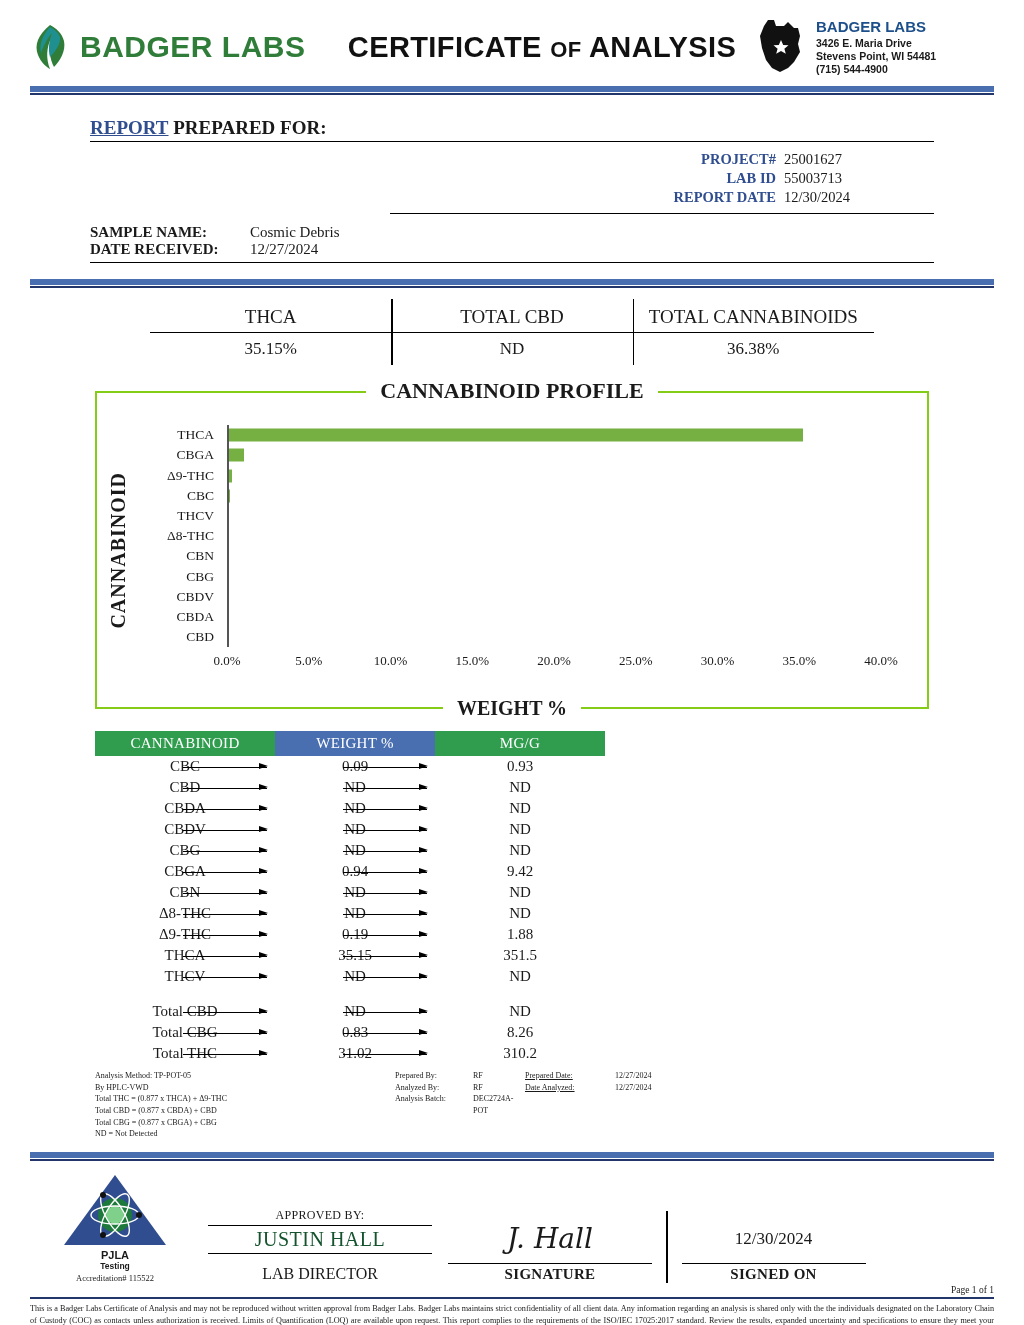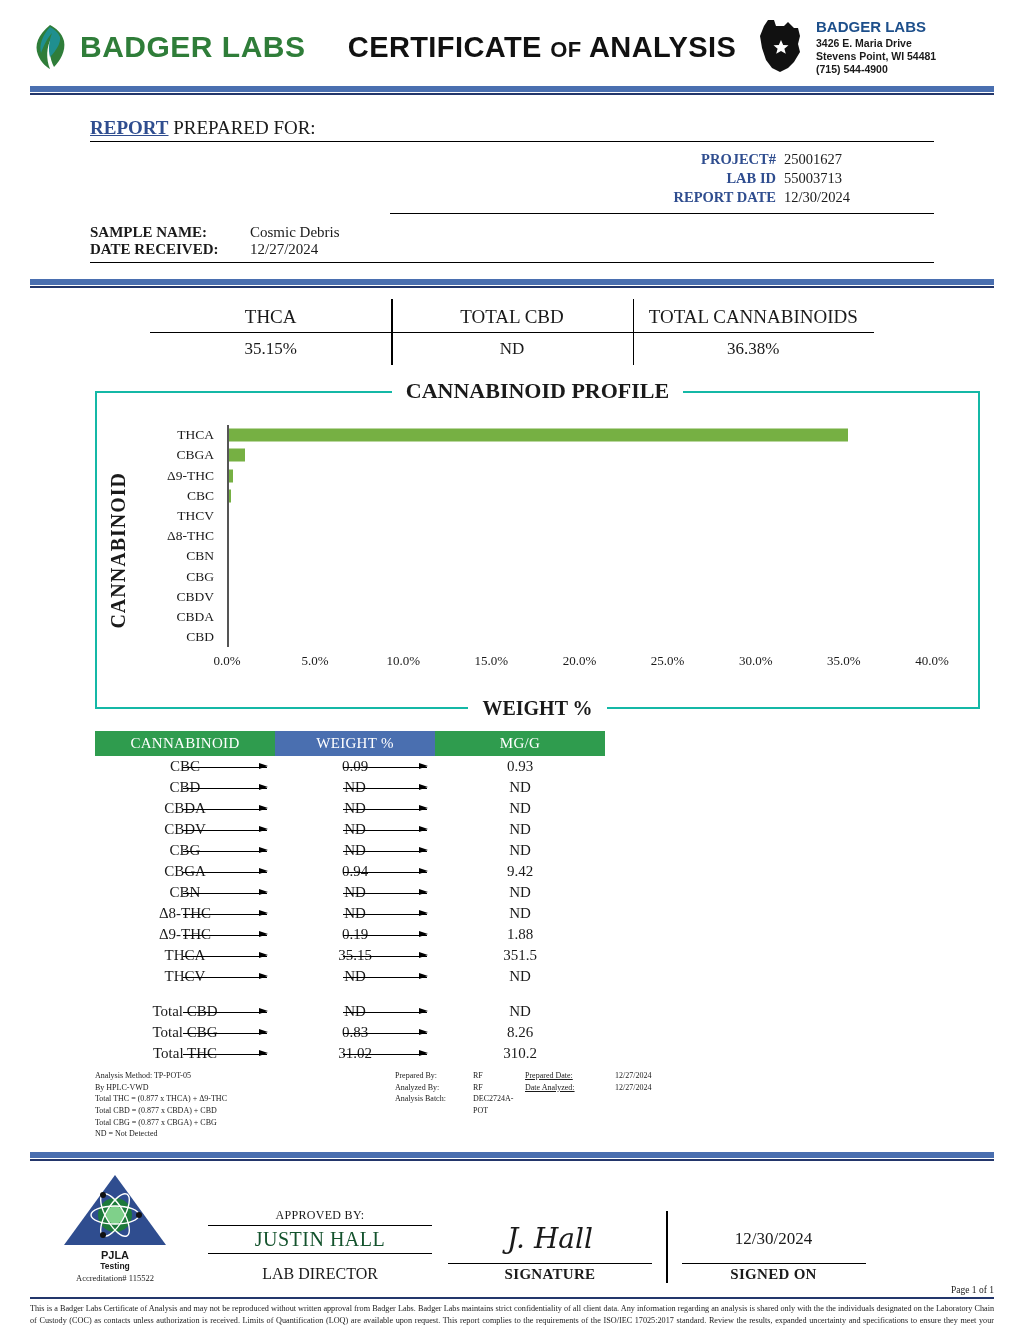--- a/index.html
+++ b/index.html
@@ -36,21 +36,21 @@
   .addr-lines .ab-name { font-weight:bold; font-size:15px; color:#1d4f8b; }
   .addr-lines .ab { font-size:10.5px; font-weight:bold; color:#1a1a1a; }
 
   .rule-thick { height:6px; background:#4a6fb0; margin:4px 30px 0 30px; }
   .rule-thin  { height:2px; background:#23366b; margin:1px 30px 0 30px; }
 
   
   .report-sec { margin:22px 90px 0 90px; position:relative; }
   .rp-title { font-family:"Liberation Serif", serif; font-size:19px; }
   .rp-title .blue { color:#2f4d8f; font-weight:bold; text-decoration:underline; }
-  .rp-title .bold { font-weight:normal; }
+  .rp-title .bold { font-weight:bold; }
   .rp-line { border-bottom:1.6px solid #000; margin-top:2px; }
 
   .kv-table { margin-top:8px; width:100%; }
   .kv-row { display:flex; justify-content:flex-end; align-items:baseline; gap:8px; padding:1px 0; }
   .kv-key { font-family:"Liberation Serif", serif; font-weight:bold; font-size:14.5px; color:#2f4d8f; text-align:right; }
   .kv-val { font-size:14.5px; width:150px; text-align:left; color:#1a1a1a; }
   .kv-underline { border-bottom:1.4px solid #000; margin:6px 0 0 300px; }
 
   .sample-block { margin-top:10px; }
   .sb-row { display:flex; align-items:baseline; }
@@ -64,21 +64,21 @@
   
   .summary { margin:14px 150px 0 150px; }
   .sum-head { display:flex; }
   .sum-cell { flex:1; text-align:center; font-size:19px; font-family:"Liberation Serif", serif; padding:4px 0; }
   .sum-sep { border-bottom:1.5px solid #000; }
   .sum-vals { display:flex; position:relative; }
   .sum-vals .sum-cell { font-size:17px; padding:6px 0; }
   .sum-vline { position:absolute; top:-34px; bottom:0; width:1.5px; background:#000; }
 
   
-  .chart-outer { margin:26px 44px 0 95px; border:2px solid #14b8a6; position:relative; height:318px; }
+  .chart-outer { margin:26px 95px 0 95px; border:2px solid #84cc16; position:relative; height:318px; }
   .chart-title {
     position:absolute; top:-15px; left:0; right:0; text-align:center;
   }
   .chart-title span {
     background:#fff; padding:0 14px; font-weight:bold; font-size:22px;
     font-family:"Liberation Serif", serif;
   }
   .ylabel {
     position:absolute; left:10px; top:0; height:100%;
     display:flex; align-items:center; justify-content:center;

